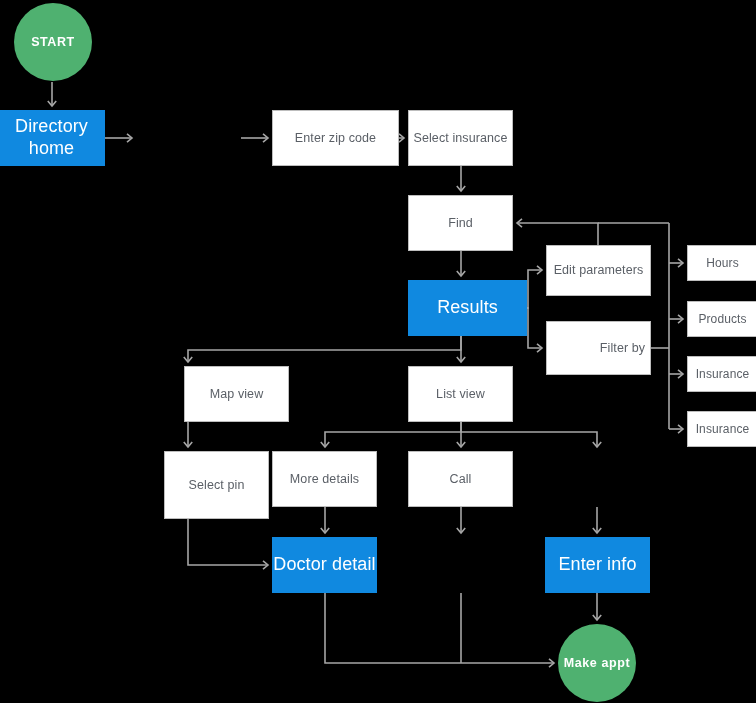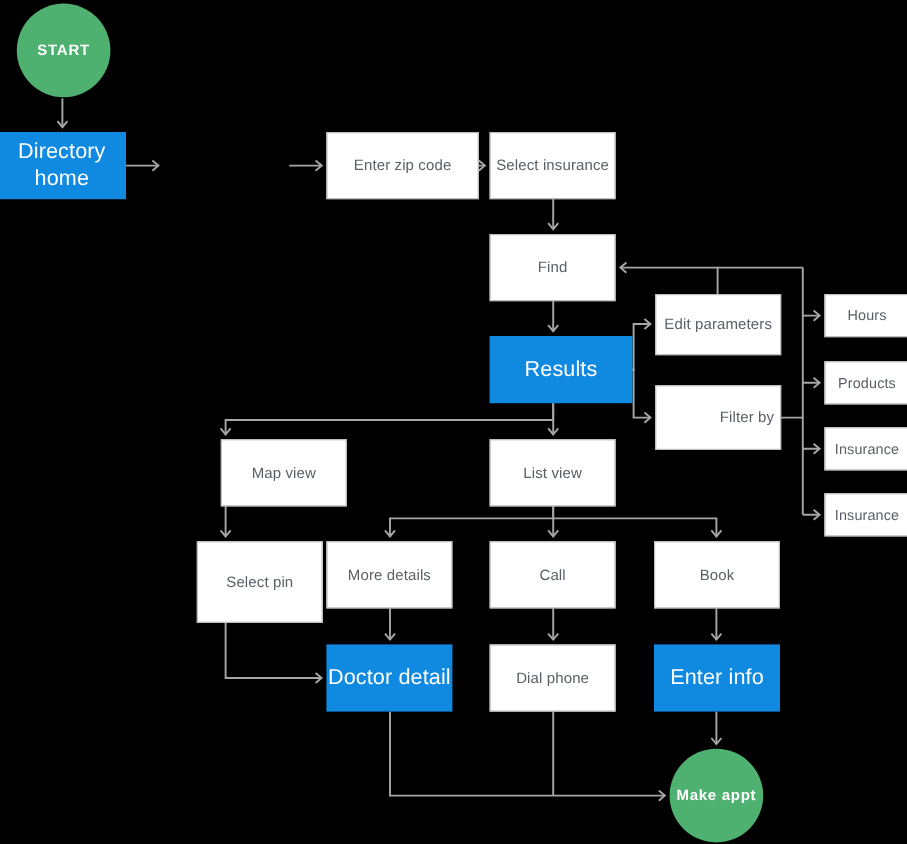--- a/index.html
+++ b/index.html
@@ -170,28 +170,22 @@
     </div>
     <div class="node node-box" style="left: 136px; top: 451px; width: 105px; height: 68px; margin-left: 28px;">
       <span class="node-label">Select pin</span>
     </div>
     <div class="node node-box" style="left: 272px; top: 451px; width: 105px; height: 56px;">
       <span class="node-label">More details</span>
     </div>
     <div class="node node-box" style="left: 408px; top: 451px; width: 105px; height: 56px;">
       <span class="node-label">Call</span>
     </div>
-    <div class="node node-box" style="left: 545px; top: 451px; width: 105px; height: 56px;">
-      <span class="node-label">Book</span>
-    </div>
     <div class="node node-box node-blue" style="left: 272px; top: 537px; width: 105px; height: 56px;">
       <span class="node-label">Doctor detail</span>
-    </div>
-    <div class="node node-box" style="left: 408px; top: 537px; width: 105px; height: 56px;">
-      <span class="node-label">Dial phone</span>
     </div>
     <div class="node node-box node-blue" style="left: 545px; top: 537px; width: 105px; height: 56px;">
       <span class="node-label">Enter info</span>
     </div>
     <div class="node node-circle small" style="left: 558px; top: 624px; width: 78px; height: 78px;">
       <span class="node-label">Make appt</span>
     </div>
   </div>
 
 </body></html>

